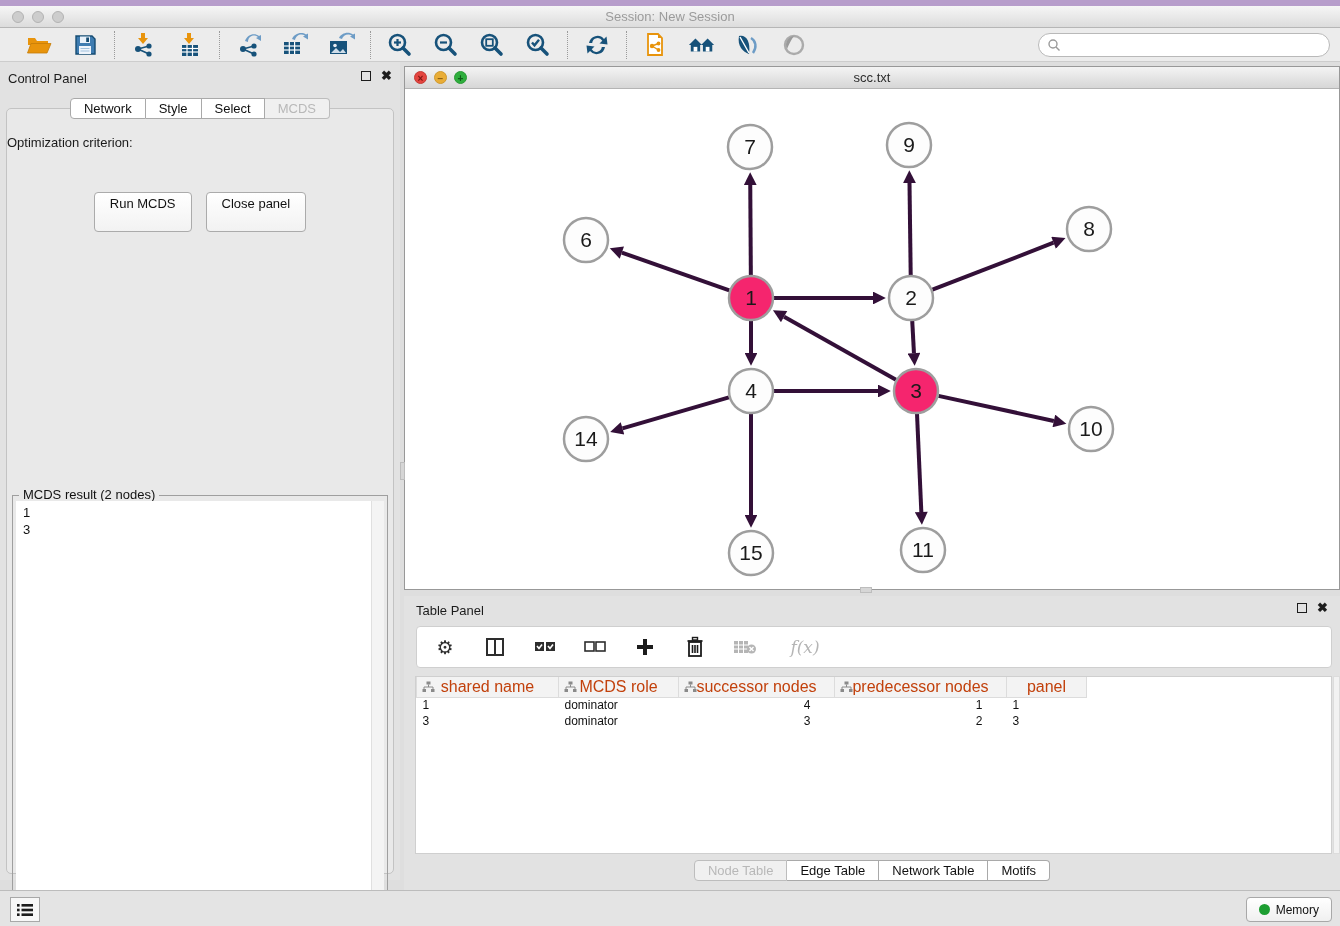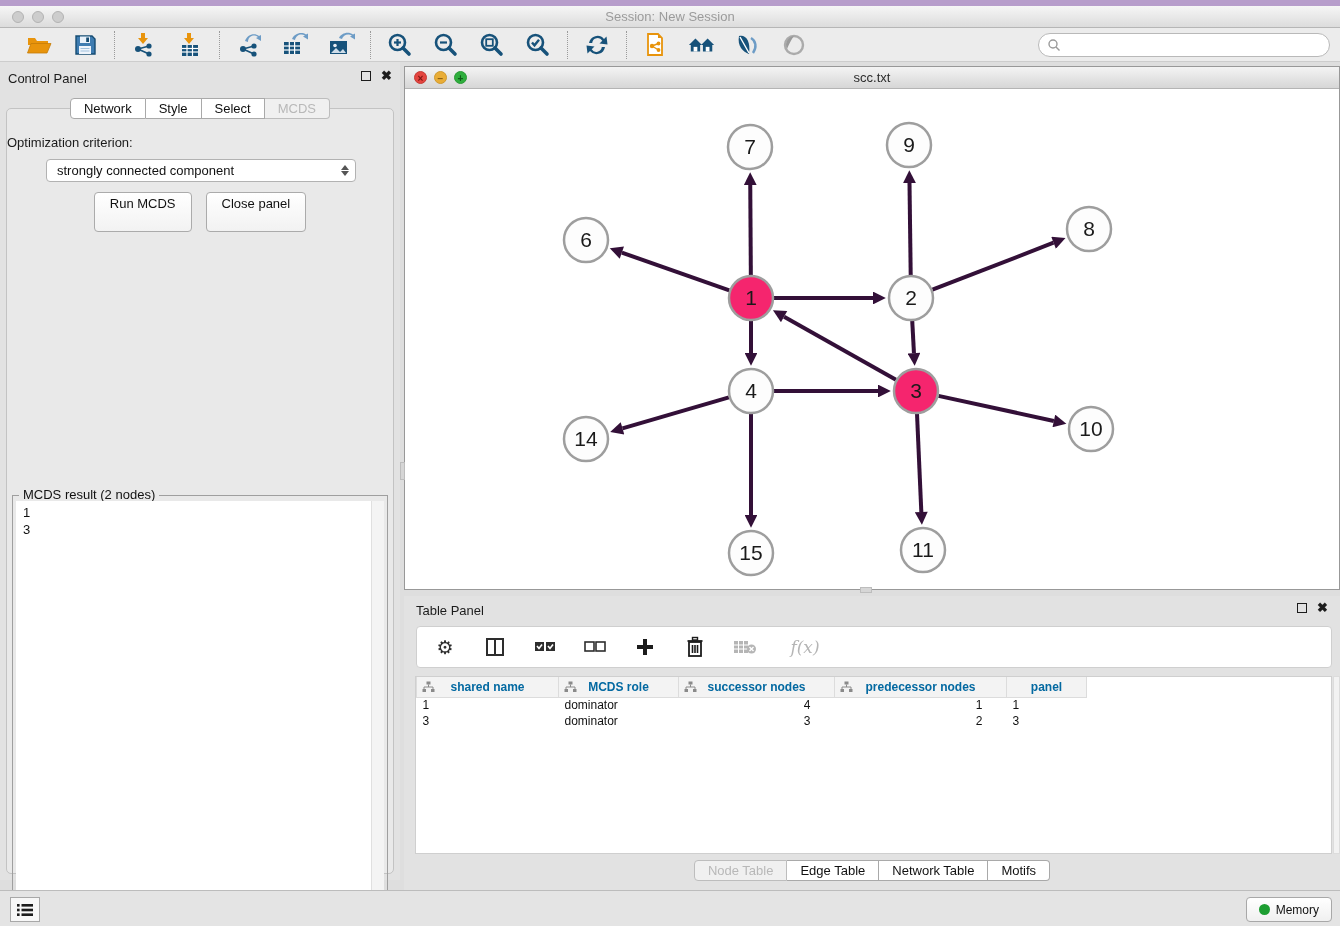--- a/index.html
+++ b/index.html
@@ -112,21 +112,21 @@
   }
   .tp-tool { display:flex; align-items:center; justify-content:center; width:24px; height:24px; }
   .fx-label { font-family:"DejaVu Serif", serif; font-style:italic; font-size:17px; color:#b5b5b5; }
   .tp-table-wrap {
     position:absolute; left:11px; top:80px; width:917px; height:178px;
     background:#fff; border:1px solid #cfcfcf; overflow:hidden;
   }
   table.node-table { border-collapse:collapse; font-size:12px; }
   table.node-table th {
     background:#f3f3f3; border:1px solid #dcdcdc; border-top:none; height:20px;
-    font-weight:bold; color:#0369a1; font-size:12px; position:relative;
+    font-weight:normal; color:#c2410c; font-size:16px; position:relative;
   }
   table.node-table th .th-inner { display:flex; align-items:center; justify-content:center; gap:4px; padding:0 4px; }
   table.node-table th .tree-ic { position:absolute; left:5px; top:4px; }
   table.node-table td { height:16px; padding:0 6px; color:#111; }
   td.al { text-align:left; } td.ar { text-align:right; padding-right:24px !important; }
   .tp-scroll { position:absolute; right:0px; top:80px; width:7px; height:178px; background:#f2f2f2; border:1px solid #dcdcdc; }
   .tp-tabs { position:absolute; left:0; top:264px; width:100%; display:flex; justify-content:center; }
   
   .status-bar {
     position:absolute; left:0; top:890px; width:1340px; height:52px;
@@ -324,27 +324,20 @@
     </span>
   </div>
   <div class="cp-tabs" id="cp-tabs">
       <button class="tabbtn">Network</button>
       <button class="tabbtn">Style</button>
       <button class="tabbtn">Select</button>
       <button class="tabbtn active">MCDS</button>
     </div>
   <div class="cp-body">
     <div class="opt-label">Optimization criterion:</div>
-    <div class="select-wrap">
-      <span class="sel-text">strongly connected component</span>
-      <span class="stepper">
-          <span class="step-up"></span>
-          <span class="step-down"></span>
-        </span>
-    </div>
     <div class="btn-row">
       <button class="push-btn">Run MCDS</button>
       <button class="push-btn">Close panel</button>
     </div>
     <div class="result-box">
       <span class="result-legend">MCDS result (2 nodes)</span>
       <div class="result-area" id="result-area">
         <div class="result-scroll"></div>
       <div>1</div>
           <div>3</div>

